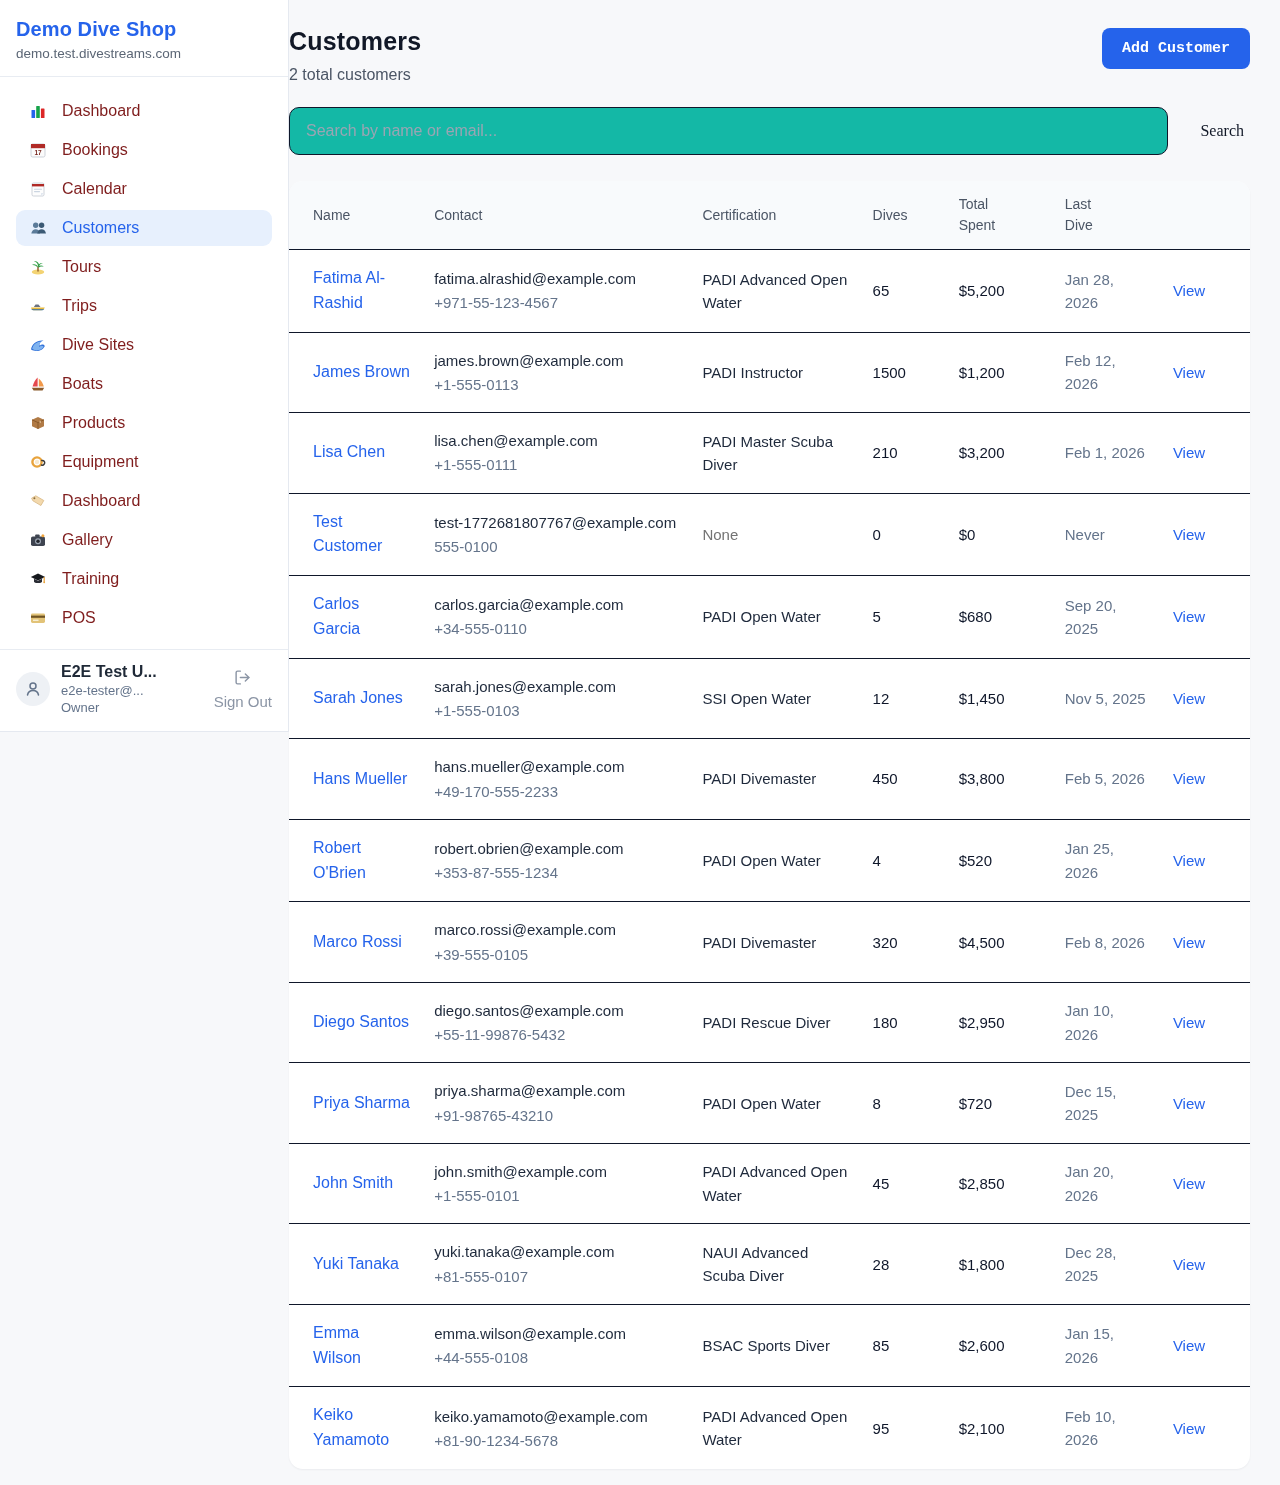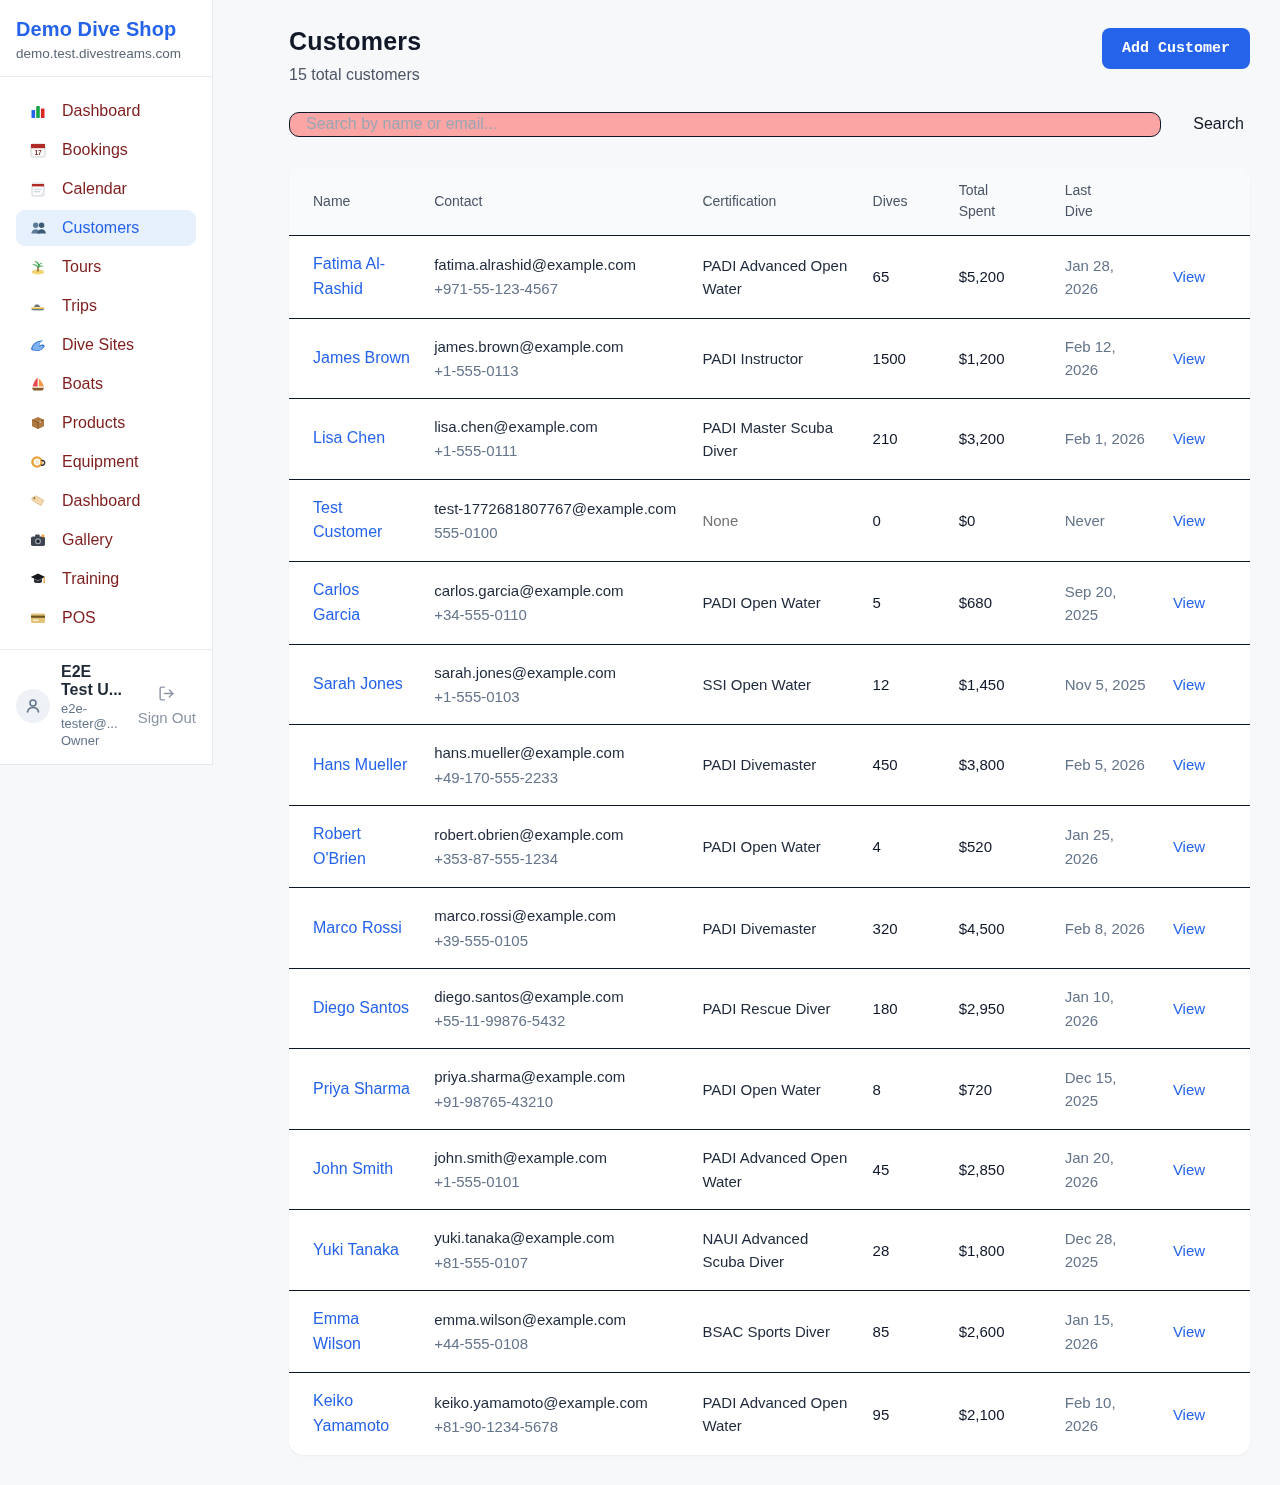--- a/index.html
+++ b/index.html
@@ -5,21 +5,21 @@
   * { box-sizing: border-box; margin: 0; padding: 0; }
   html, body { width: 1280px; min-height: 1485px; }
   body {
     background: #f7f8fa;
     font-family: "Liberation Sans", sans-serif;
     color: #0f172a;
     position: relative;
   }
   
   .sidebar {
-    position: absolute; top: 0; left: 0; width: 213px;
+    position: absolute; top: 0; left: 0; width: 289px;
     background: #ffffff;
     border-right: 1px solid #e5e9f0;
     border-bottom: 1px solid #e5e9f0;
   }
   .sidebar-header { padding: 18px 16px 15px 16px; border-bottom: 1px solid #e8ecf2; }
   .shop-title { font-size: 20px; font-weight: 700; color: #2563eb; letter-spacing: .1px; }
   .shop-domain { font-size: 13.5px; color: #5b6675; margin-top: 5px; }
   .nav { padding: 13px 16px 10px 16px; }
   .nav-item {
     display: flex; align-items: center; gap: 14px;
@@ -54,27 +54,27 @@
   .page-header { display: flex; justify-content: space-between; align-items: flex-start; }
   .page-title { font-size: 25px; font-weight: 800; color: #111827; letter-spacing: .2px; }
   .page-subtitle { font-size: 16px; color: #4b5565; margin-top: 10px; }
   .add-btn {
     background: #2563eb; color: #fff; border: none; cursor: pointer;
     font-family: Liberation Mono, monospace; font-size: 15px; font-weight: 600;
     padding: 12px 20px; border-radius: 8px; margin-top: 1px;
   }
   .search-row { display: flex; align-items: center; margin-top: 23px; }
   .search-input {
-    flex: 1; height: 25px; background: #fca5a5;
+    flex: 1; height: 48px; background: #14b8a6;
     border: 1px solid #0f172a; border-radius: 10px;
     padding: 0 16px; font-size: 16px; font-family: inherit; color: #0f172a;
   }
   .search-input::placeholder { color: #9aa5b3; }
   .search-btn {
-    background: none; border: none; cursor: pointer; font-family: Liberation Sans, sans-serif;
+    background: none; border: none; cursor: pointer; font-family: Liberation Serif, serif;
     font-size: 16px; color: #111827; margin-left: 26px; padding: 8px 6px;
   }
   
   .table-card {
     margin-top: 26px; background: #fff; border-radius: 14px;
     overflow: hidden; box-shadow: 0 1px 2px rgba(15,23,42,.05);
   }
   table { width: 100%; border-collapse: collapse; font-size: 15px; }
   thead th {
     background: #f8fafc; text-align: left; font-weight: 500;
@@ -289,21 +289,21 @@
       </span>
       <span>Sign Out</span>
     </button>
   </div>
 </aside>
 
 <main class="main">
   <div class="page-header">
     <div>
       <h1 class="page-title">Customers</h1>
-      <div class="page-subtitle">15 total customers</div>
+      <div class="page-subtitle">2 total customers</div>
     </div>
     <button class="add-btn">Add Customer</button>
   </div>
 
   <div class="search-row">
     <input class="search-input" type="text" placeholder="Search by name or email..." style="">
     <button class="search-btn">Search</button>
   </div>
 
   <div class="table-card">

